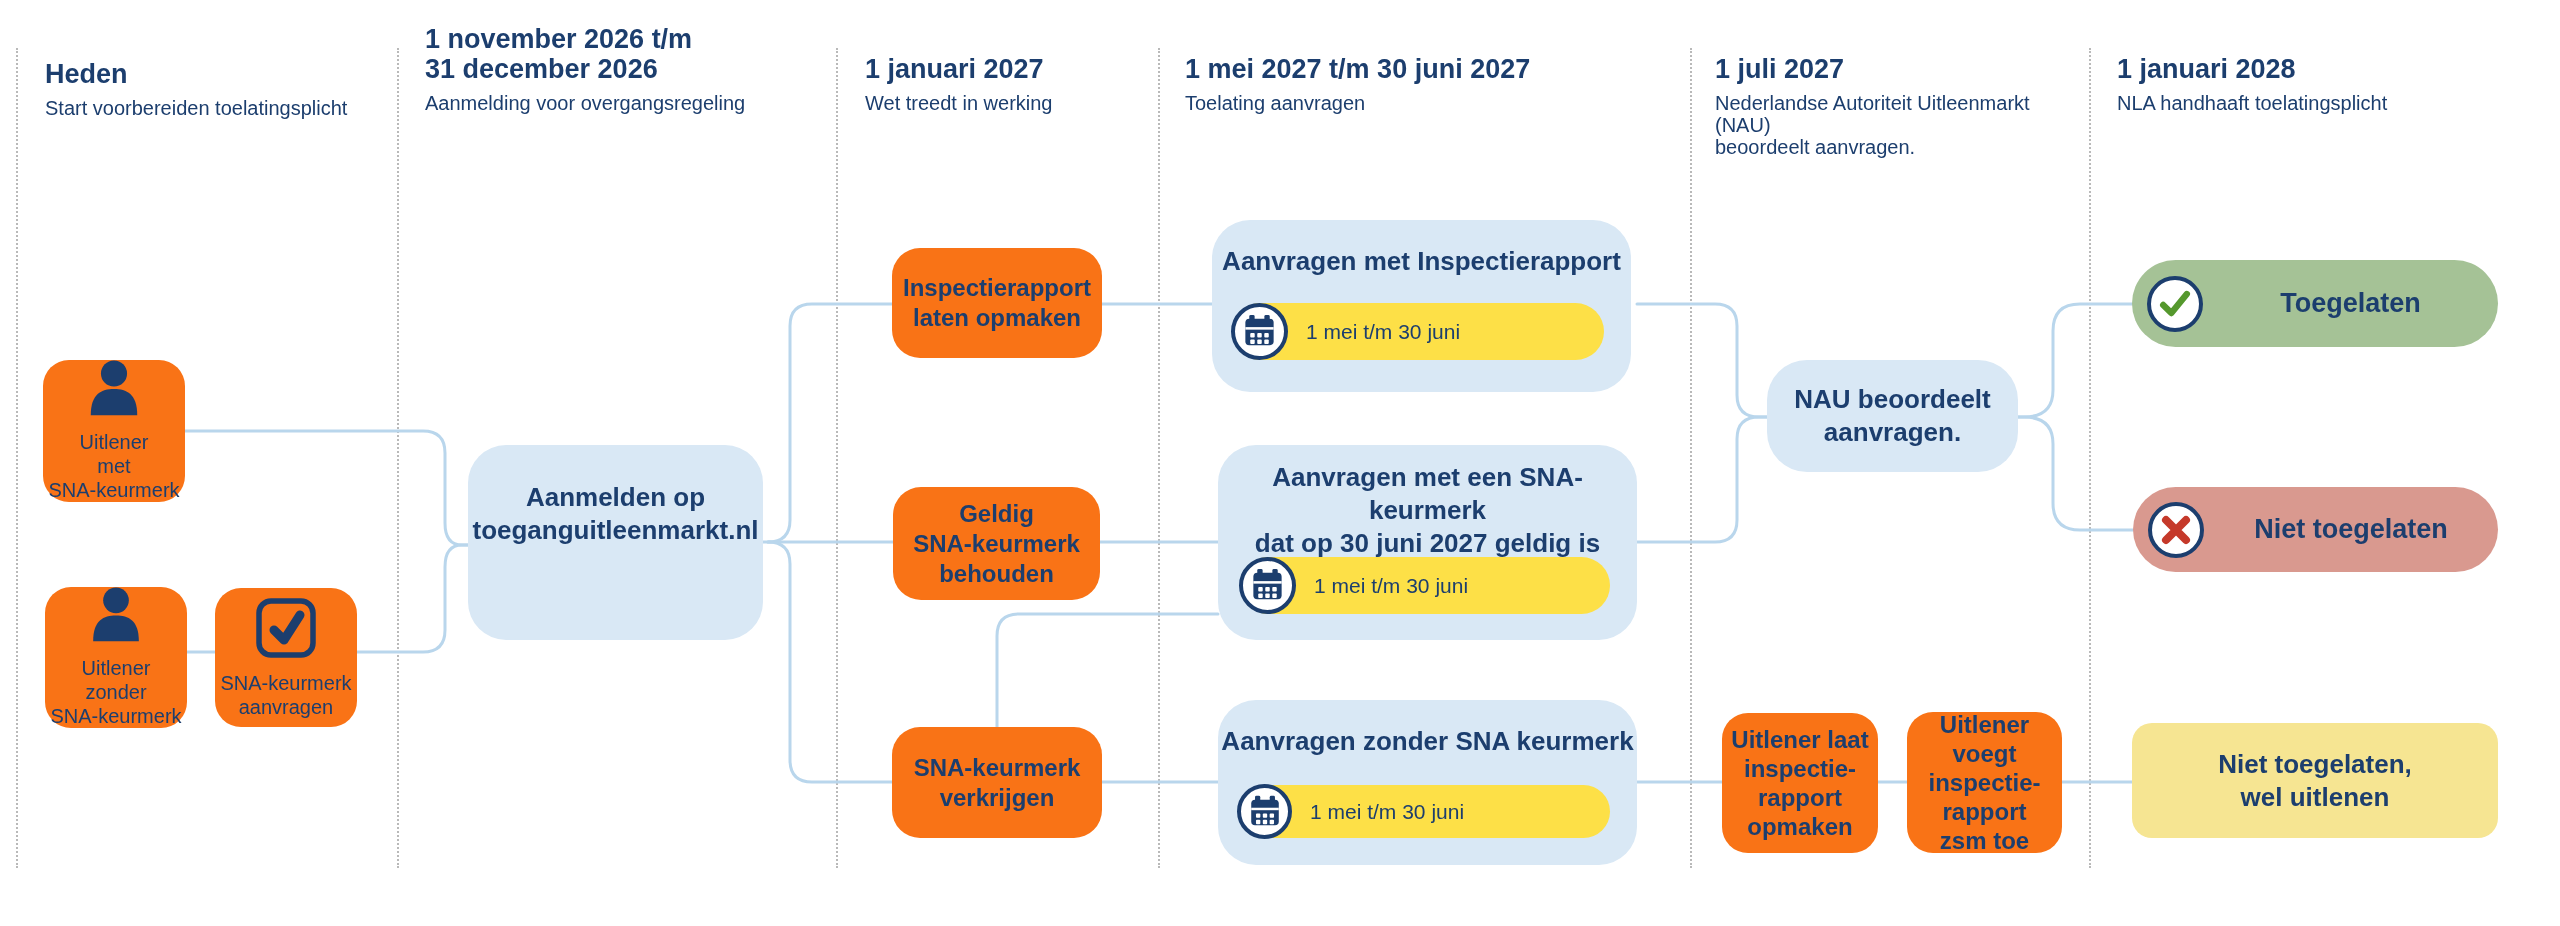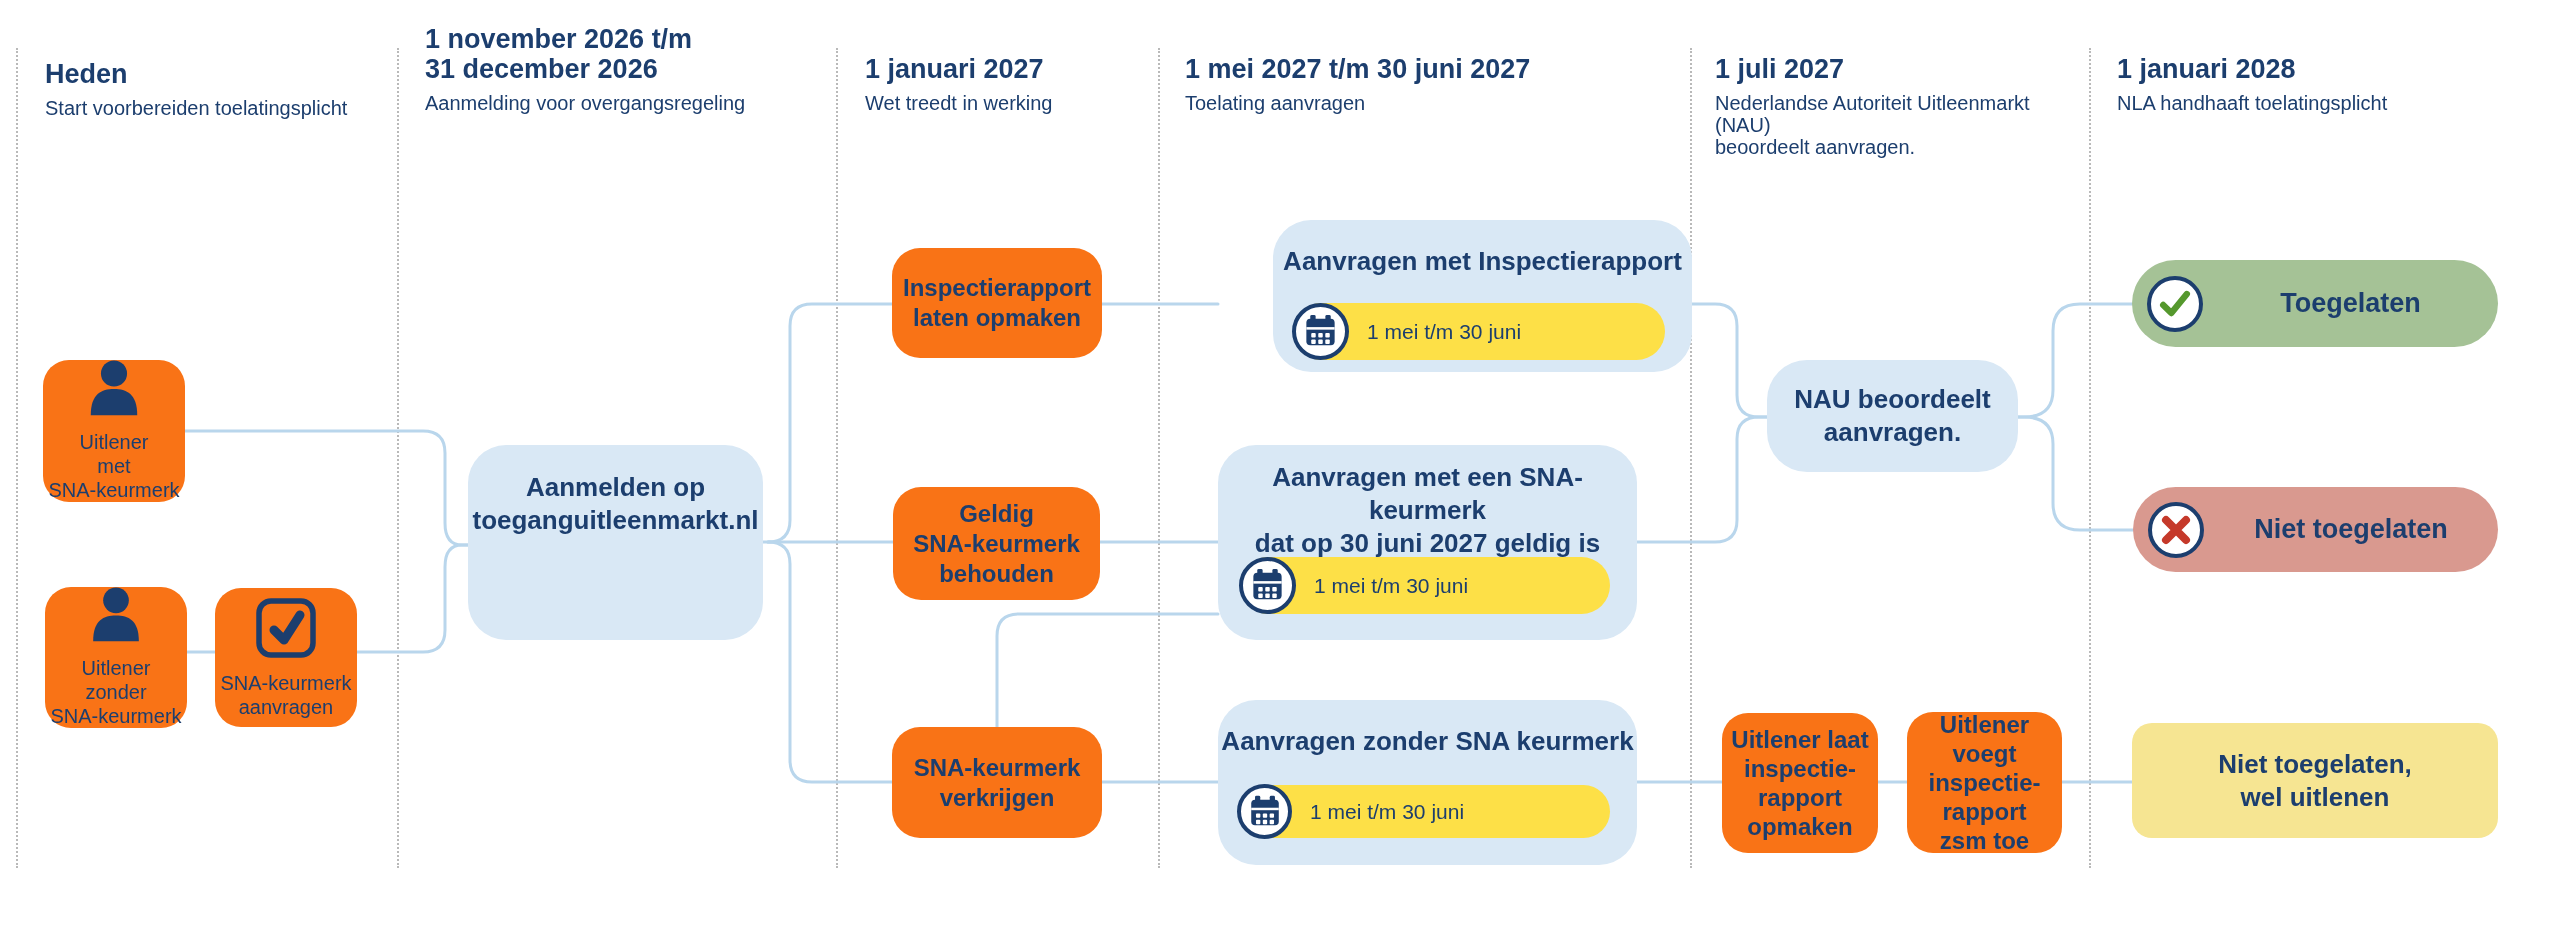--- a/index.html
+++ b/index.html
@@ -142,39 +142,39 @@
   </div>
   <div class="node gray" style="left:215px;top:588px;width:142px;height:139px">
     <svg class="icon-check" width="62" height="62" viewBox="0 0 62 62">
         <use href="#sym-checkbox"></use>
       </svg>
     <div class="lbl">SNA-keurmerk
 aanvragen</div>
   </div>
 
   <div class="node blue" style="left:468px;top:445px;width:295px;height:195px">
-    <div class="title" style="margin-top:26px">Aanmelden op
+    <div class="title" style="margin-top:36px">Aanmelden op
 toeganguitleenmarkt.nl</div>
   </div>
 
   <div class="node gray mid" style="left:892px;top:248px;width:210px;height:110px">
     <div class="lbl">Inspectierapport
 laten opmaken</div>
   </div>
   <div class="node gray mid" style="left:893px;top:487px;width:207px;height:113px">
     <div class="lbl">Geldig
 SNA-keurmerk
 behouden</div>
   </div>
   <div class="node gray mid" style="left:892px;top:727px;width:210px;height:111px">
     <div class="lbl">SNA-keurmerk
 verkrijgen</div>
   </div>
 
-  <div class="node blue" style="left:1273px;top:220px;width:419px;height:152px">
+  <div class="node blue" style="left:1212px;top:220px;width:419px;height:172px">
     <div class="title" style="margin-top:25px">Aanvragen met Inspectierapport</div>
     <div class="pill" style="left:20px;top:83px;width:372px">
       <div class="cal">
         <svg width="39" height="39" viewBox="-20 -20 40 40">
             <use href="#sym-calendar"></use>
           </svg>
       </div>
       <div class="ptxt">1 mei t/m 30 juni</div>
     </div>
   </div>

